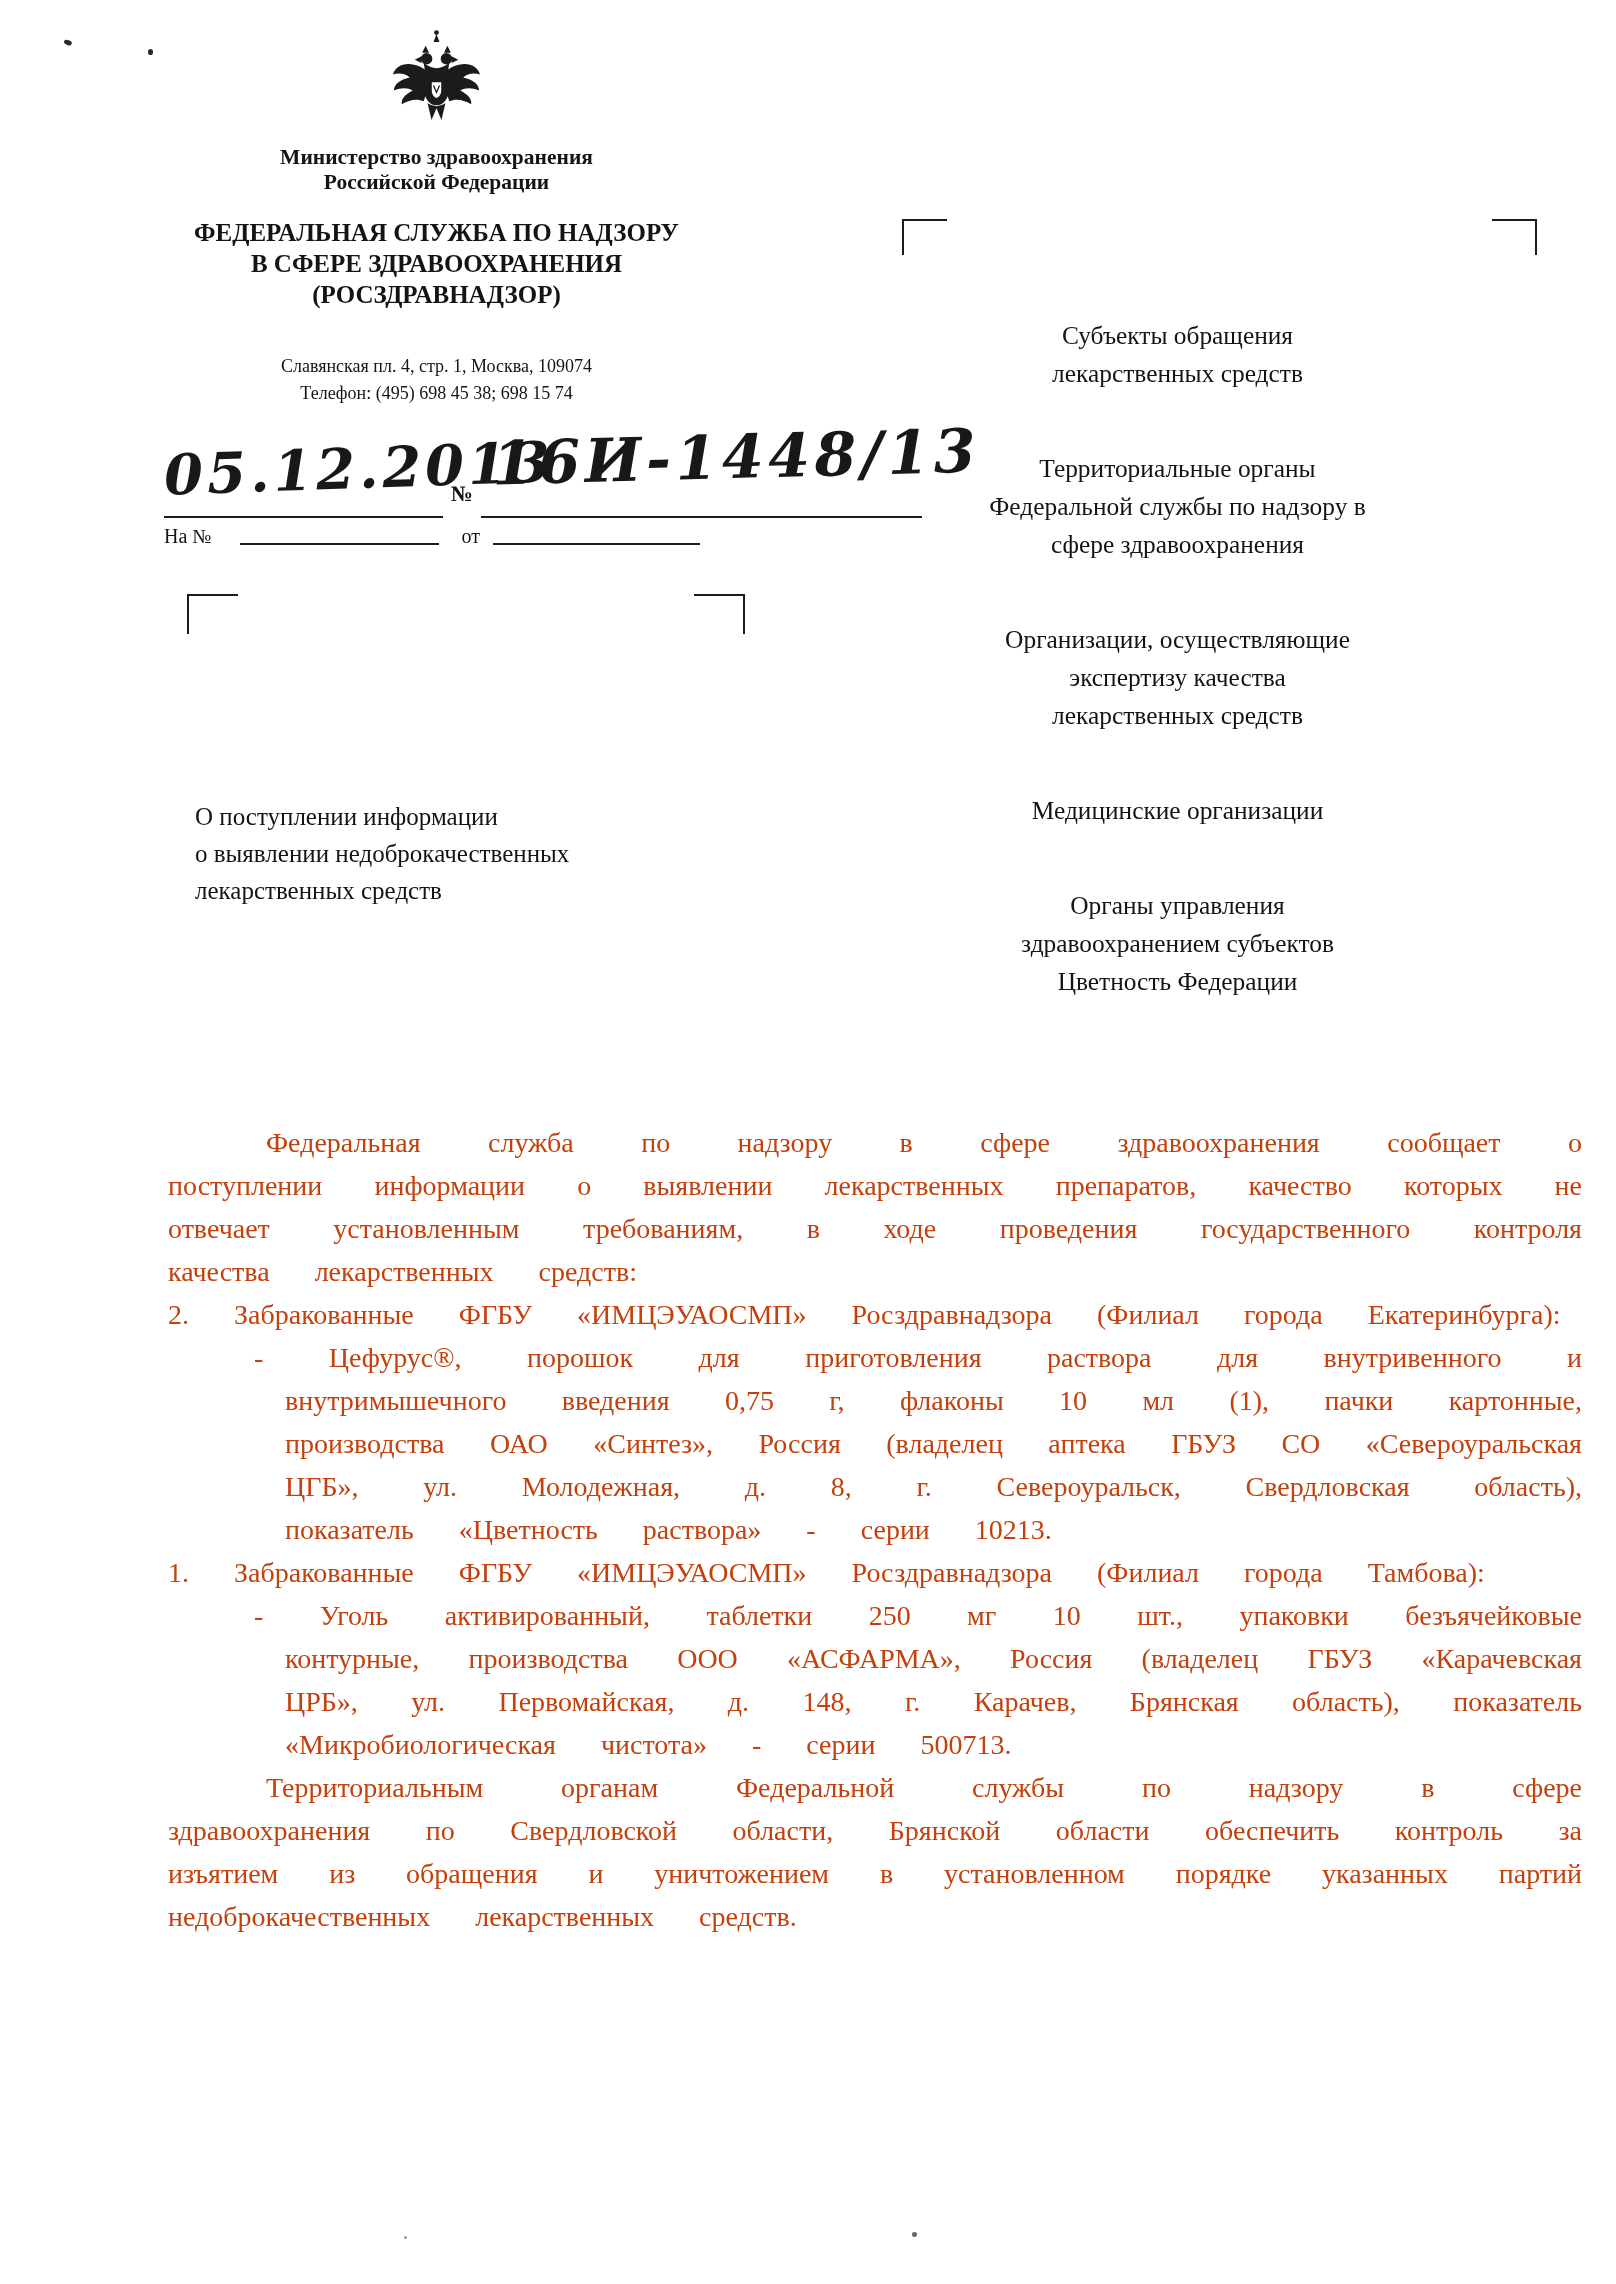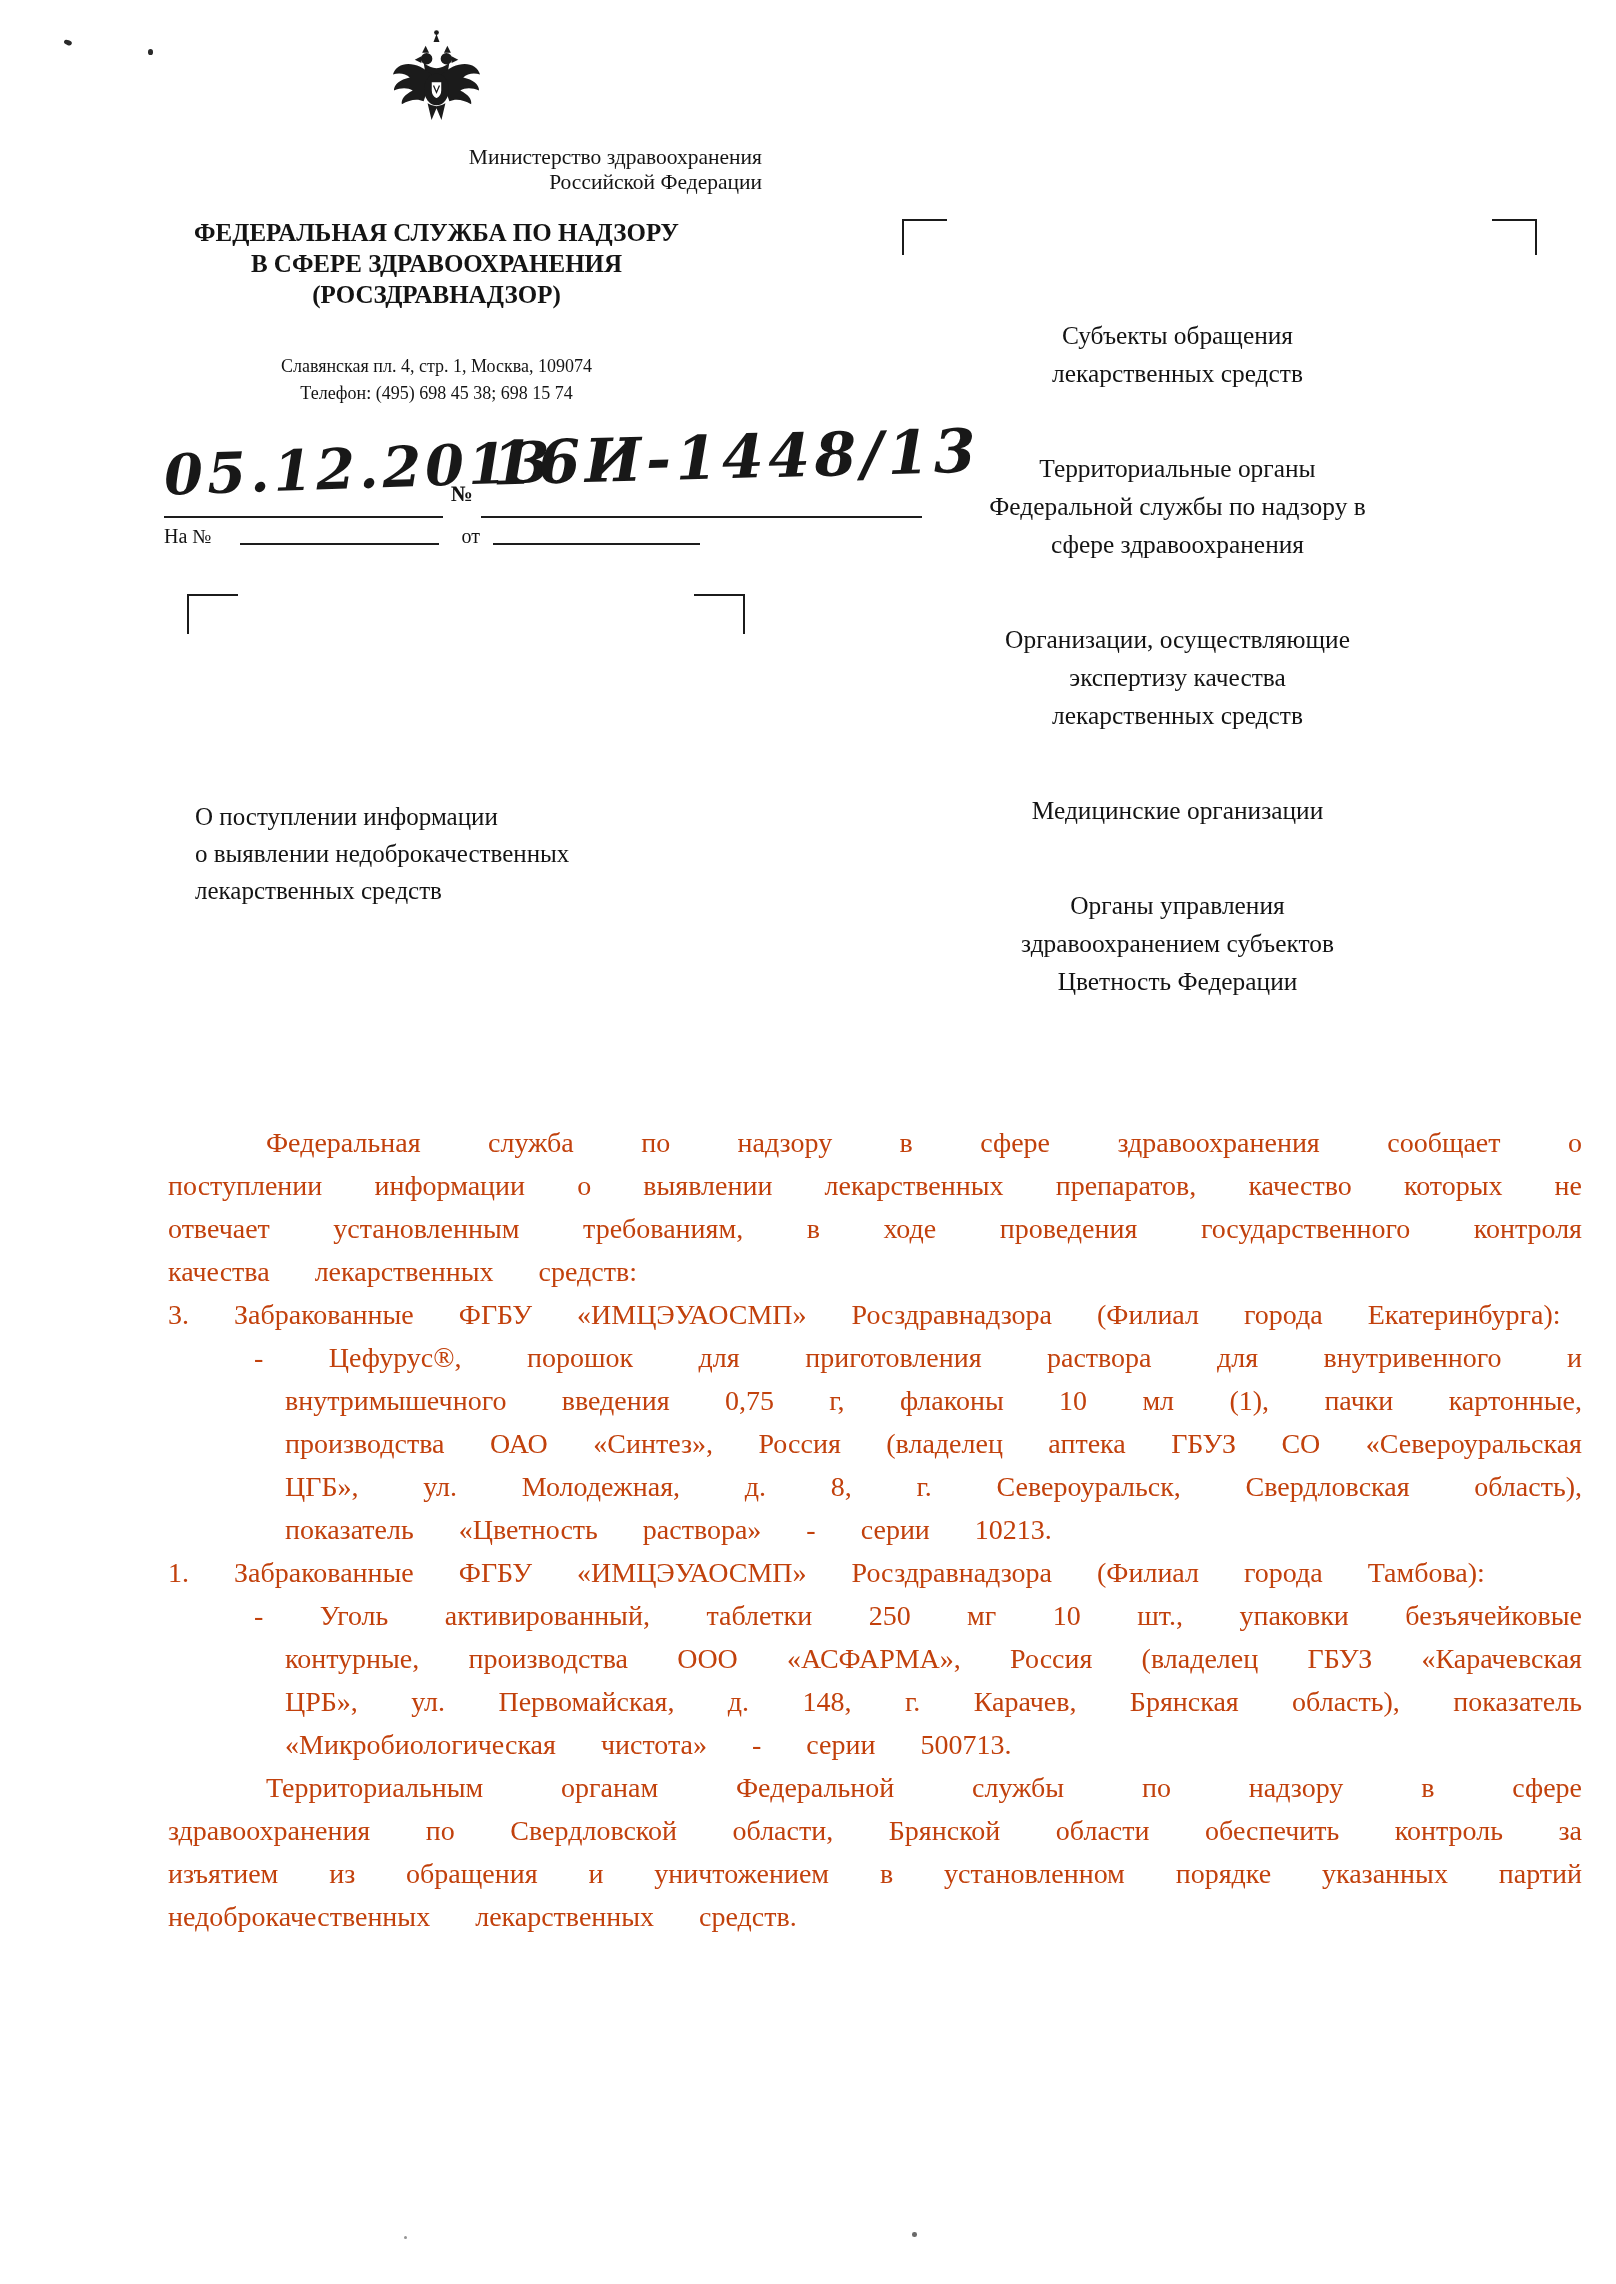--- a/index.html
+++ b/index.html
@@ -21,23 +21,22 @@
   .speck.s4 { left: 404px;  top: 2236px; width: 3.3px; height: 3.3px; opacity: .5; }
 
   
   .letterhead {
     position: absolute; left: 111px; top: 25px; width: 651px;
     text-align: center;
   }
   .emblem { display: block; margin: 0 auto; }
   .ministry {
     margin-top: 5.2px;
-    font-weight: normal; font-size: 21.5px; line-height: 25px;
+    font-weight: bold; font-size: 21.5px; line-height: 25px;
     white-space: pre-line;
-    text-align: right;
   }
   .service {
     margin-top: 22px;
     font-weight: bold; font-size: 25px; line-height: 31px;
     white-space: pre-line;
   }
   .addr-line { margin-top: 43px; font-size: 18px; line-height: 27px; }
   .phone-line { font-size: 18px; line-height: 27px; }
 
   
@@ -170,21 +169,21 @@
 здравоохранением субъектов
 Цветность Федерации</p>
   </div>
 
   <div class="subject">О поступлении информации
 о выявлении недоброкачественных
 лекарственных средств</div>
 
   <div class="doc-body">
     <p class="para-indent">Федеральная служба по надзору в сфере здравоохранения сообщает о поступлении информации о выявлении лекарственных препаратов, качество которых не отвечает установленным требованиям, в ходе проведения государственного контроля качества лекарственных средств:</p>
-    <p class="list-item">3. Забракованные ФГБУ «ИМЦЭУАОСМП» Росздравнадзора (Филиал города Екатеринбурга):</p>
+    <p class="list-item">2. Забракованные ФГБУ «ИМЦЭУАОСМП» Росздравнадзора (Филиал города Екатеринбурга):</p>
     <p class="sub-item">- Цефурус®, порошок для приготовления раствора для внутривенного и внутримышечного введения 0,75 г, флаконы 10 мл (1), пачки картонные, производства ОАО «Синтез», Россия (владелец аптека ГБУЗ СО «Североуральская ЦГБ», ул. Молодежная, д. 8, г. Североуральск, Свердловская область), показатель «Цветность раствора» - серии 10213.</p>
     <p class="list-item">1. Забракованные ФГБУ «ИМЦЭУАОСМП» Росздравнадзора (Филиал города Тамбова):</p>
     <p class="sub-item">- Уголь активированный, таблетки 250 мг 10 шт., упаковки безъячейковые контурные, производства ООО «АСФАРМА», Россия (владелец ГБУЗ «Карачевская ЦРБ», ул. Первомайская, д. 148, г. Карачев, Брянская область), показатель «Микробиологическая чистота» - серии 500713.</p>
     <p class="para-indent closing">Территориальным органам Федеральной службы по надзору в сфере здравоохранения по Свердловской области, Брянской области обеспечить контроль за изъятием из обращения и уничтожением в установленном порядке указанных партий недоброкачественных лекарственных средств.</p>
   </div>
 
 </div>
 
 
 </body></html>

